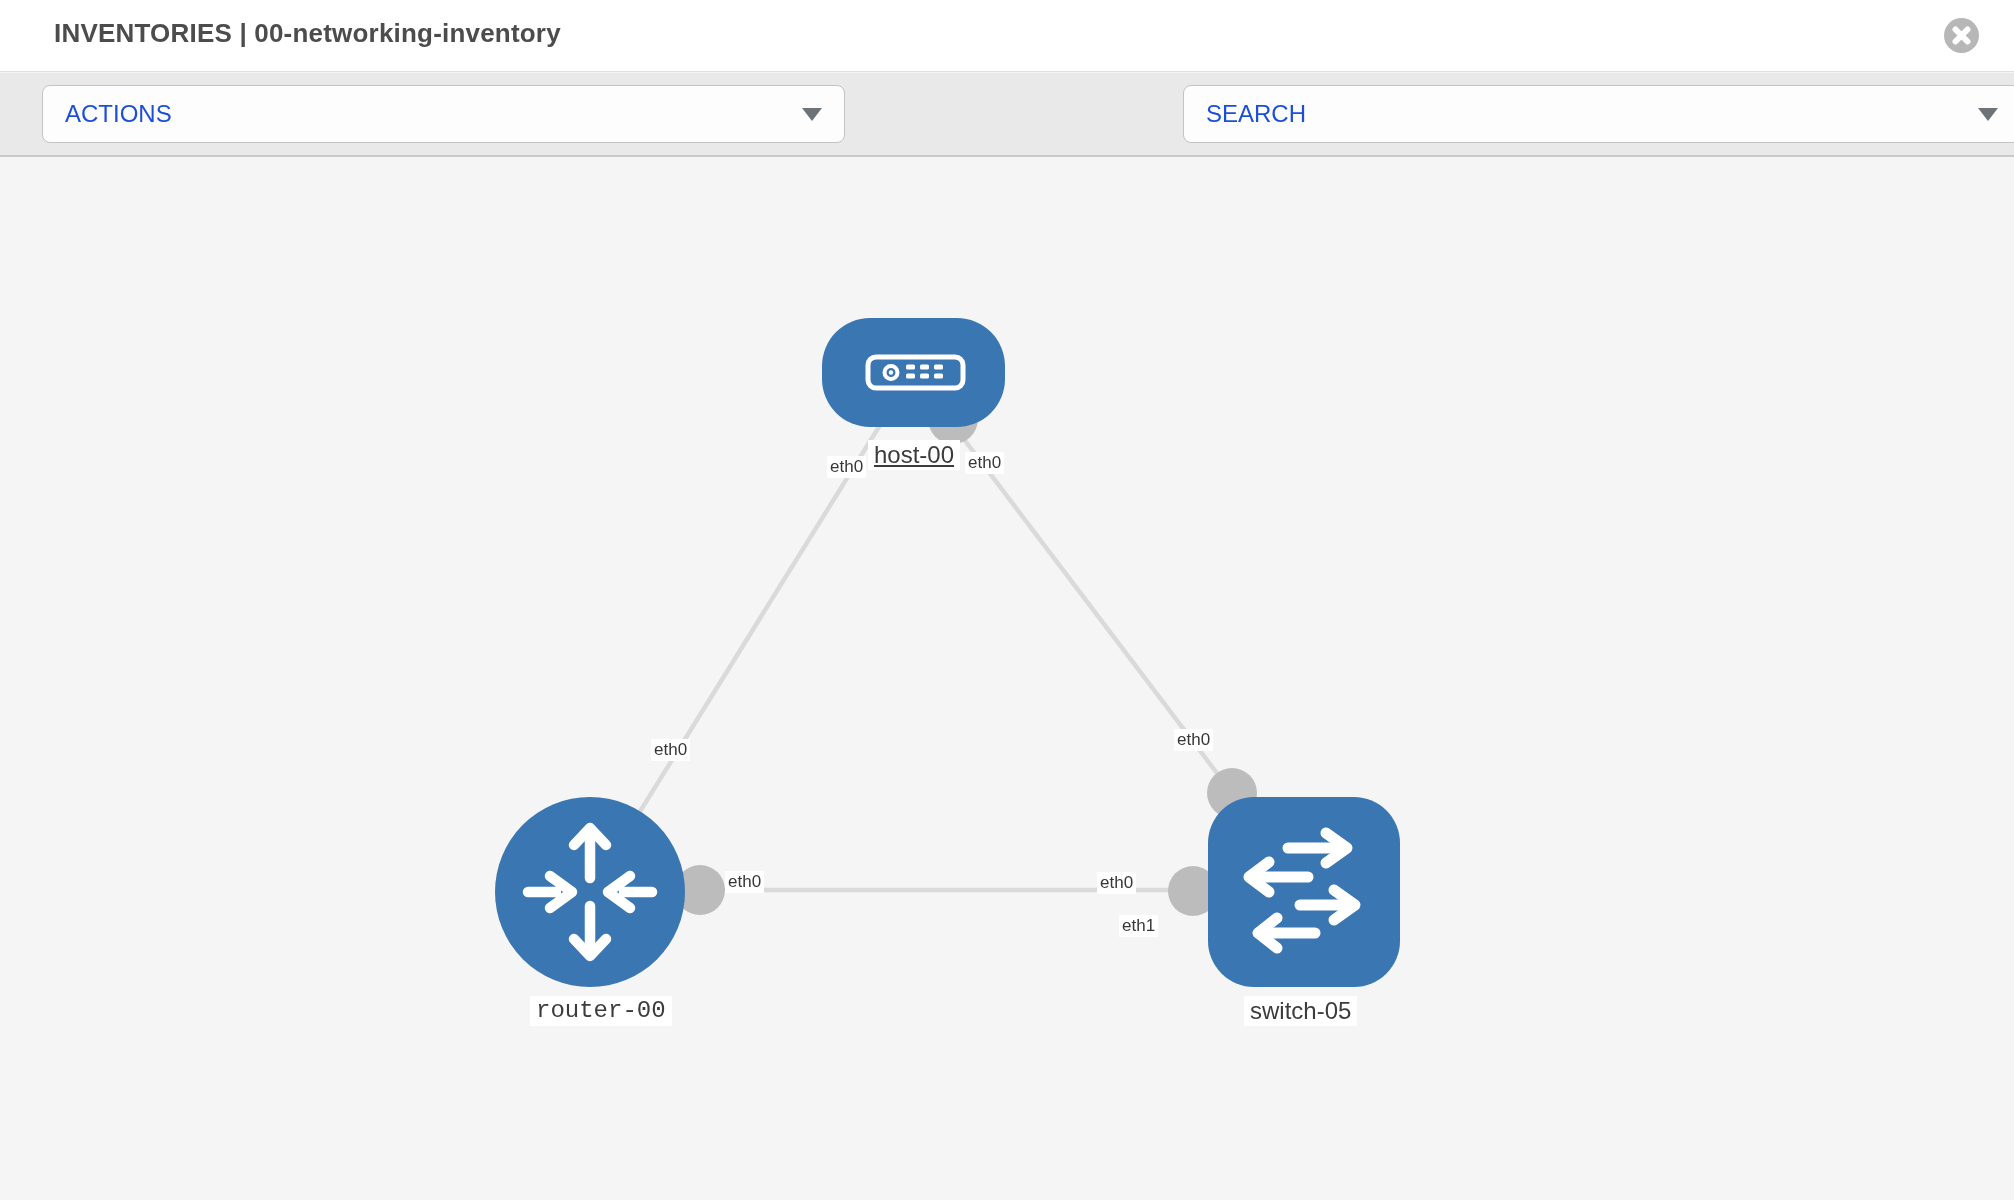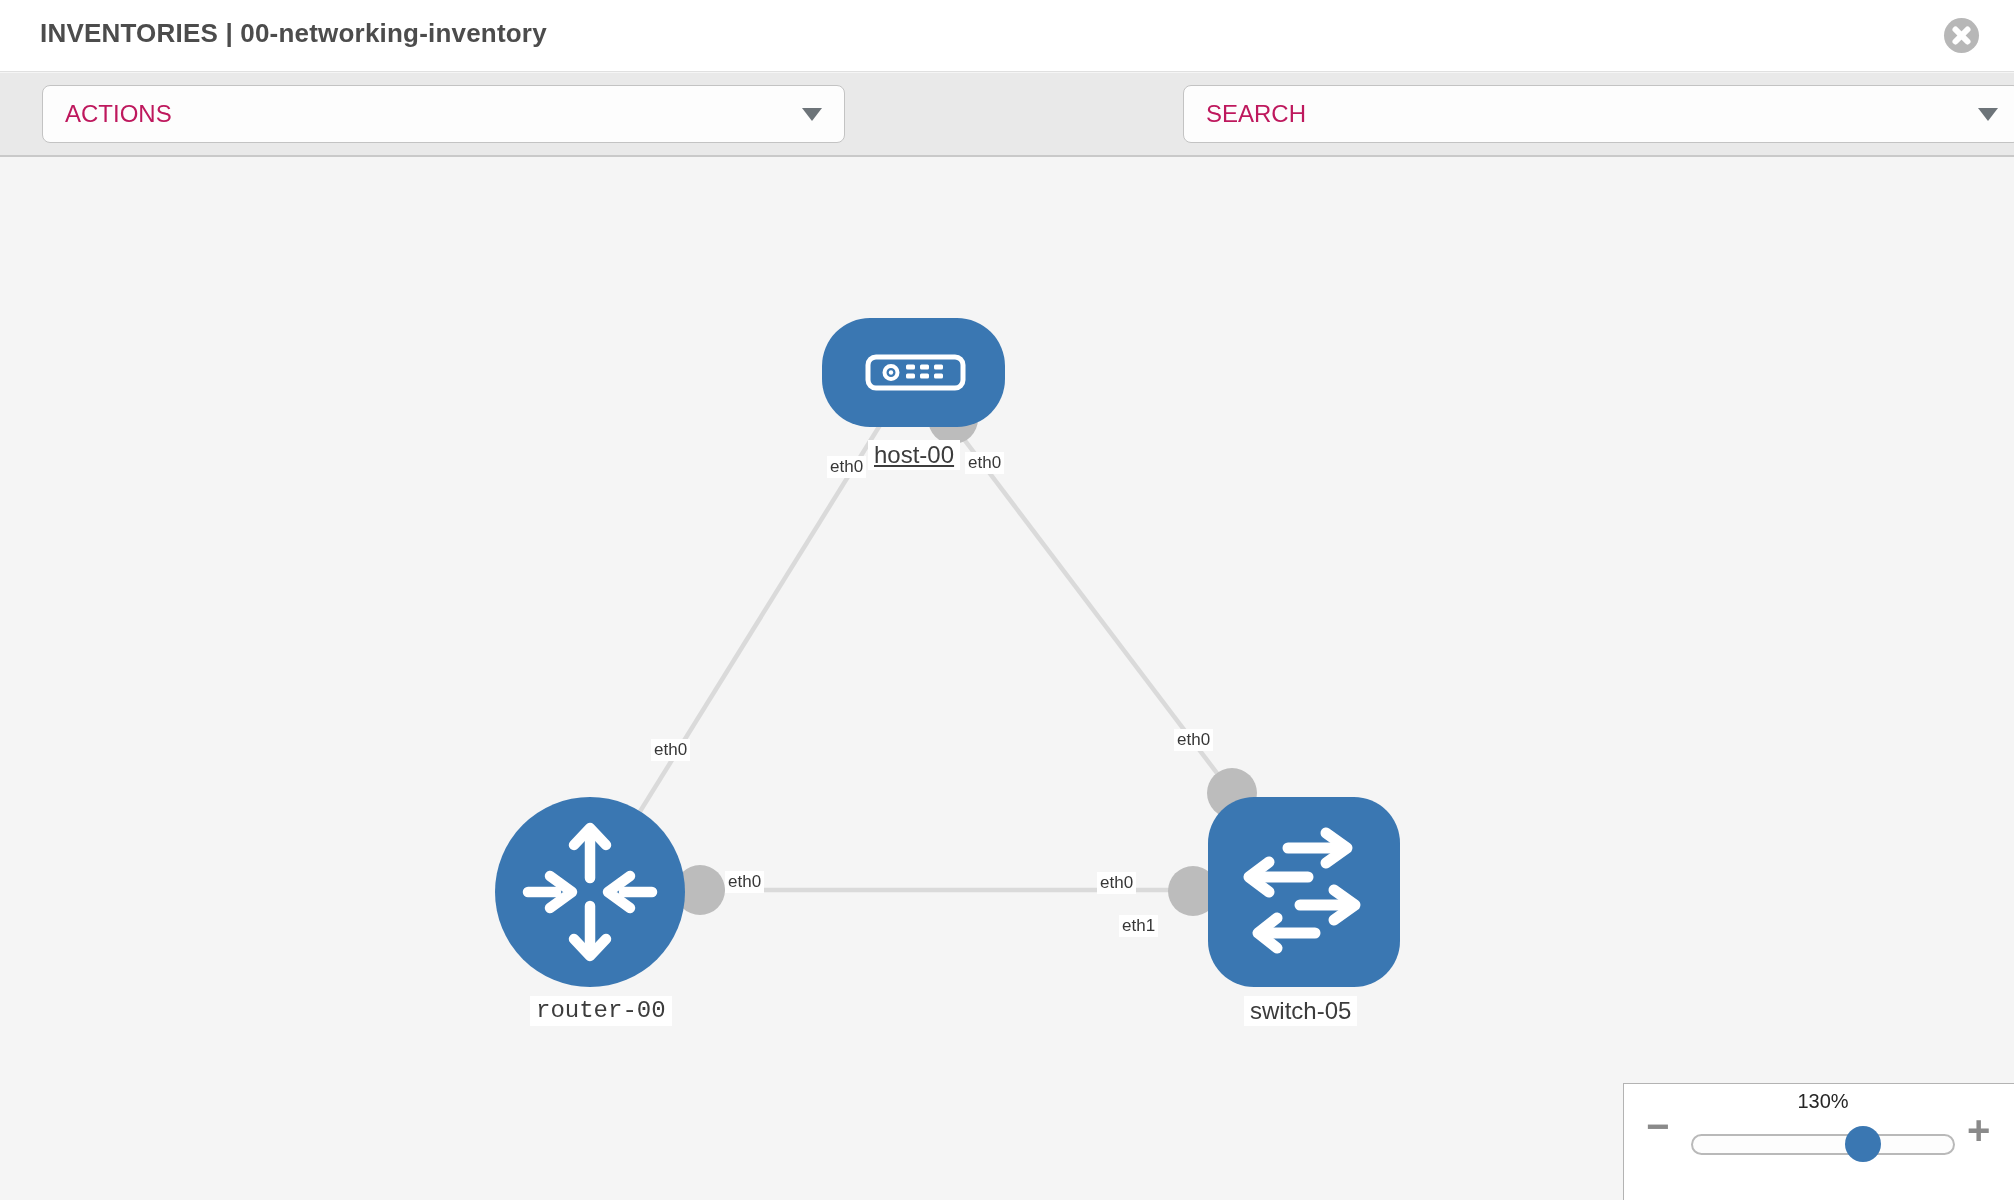--- a/index.html
+++ b/index.html
@@ -10,38 +10,38 @@
     background:#ffffff;
   }
   .screen { position:relative; width:2014px; height:1200px; background:#f5f5f5; }
 
   
   .hdr {
     position:absolute; top:0; left:0; width:2014px; height:72px;
     background:#ffffff; border-bottom:1px solid #e0e0e0;
   }
   .hdr h1 {
-    margin:0; position:absolute; left:40px; top:18px;
+    margin:0; position:absolute; left:54px; top:18px;
     font-size:26px; font-weight:bold; color:#4c4c4c; letter-spacing:.2px;
   }
   .close-btn {
     position:absolute; left:1944px; top:18px; width:35px; height:35px;
     border-radius:50%; background:#b7b7b7; cursor:pointer;
   }
 
   
   .toolbar {
     position:absolute; top:73px; left:0; width:2014px; height:84px;
     background:#e9e9e9; border-bottom:2px solid #c9c9c9;
   }
   .select {
     position:absolute; top:12px; height:58px;
     background:#fdfdfd; border:1px solid #c3c3c3; border-radius:8px;
     display:flex; align-items:center; justify-content:space-between;
-    padding:0 22px; font-size:24px; color:#be185d; cursor:pointer;gap:8px;
+    padding:0 22px; font-size:24px; color:#1d4ed8; cursor:pointer;gap:8px;
   }
   .select.actions { left:42px;  width:803px; }
   .select.search  { left:1183px; width:838px; }
   .caret {
     width:0; height:0;
     border-left:10px solid transparent; border-right:10px solid transparent;
     border-top:13px solid #6d7479;
   }
   .tool-ic { position:absolute; top:98px; cursor:pointer; }
   .tool-ic.wrench { left:1046px; }
@@ -204,22 +204,15 @@
     <span class="lbl port-lbl" style="left:651px;  top:582px;">eth0</span>
     <span class="lbl port-lbl" style="left:1174px; top:572px;">eth0</span>
     <span class="lbl port-lbl" style="left:725px;  top:714px;">eth0</span>
     <span class="lbl port-lbl" style="left:1097px; top:715px;">eth0</span>
     <span class="lbl port-lbl" style="left:1119px; top:758px;">eth1</span>
 
     <span class="lbl node-lbl" style="left:868px;  top:283px;text-decoration:underline;">host-00</span>
     <span class="lbl node-lbl" style="left:530px;  top:839px;font-family:Liberation Mono, monospace;">router-00</span>
     <span class="lbl node-lbl" style="left:1244px; top:839px;">switch-05</span>
 
-    <div class="zoom-panel">
-      <div class="zoom-level">130%</div>
-      <span class="zoom-minus">−</span>
-      <div class="zoom-track"></div>
-      <div class="zoom-handle"></div>
-      <span class="zoom-plus">+</span>
-    </div>
   </div>
 
 </div>
 
 </body></html>

